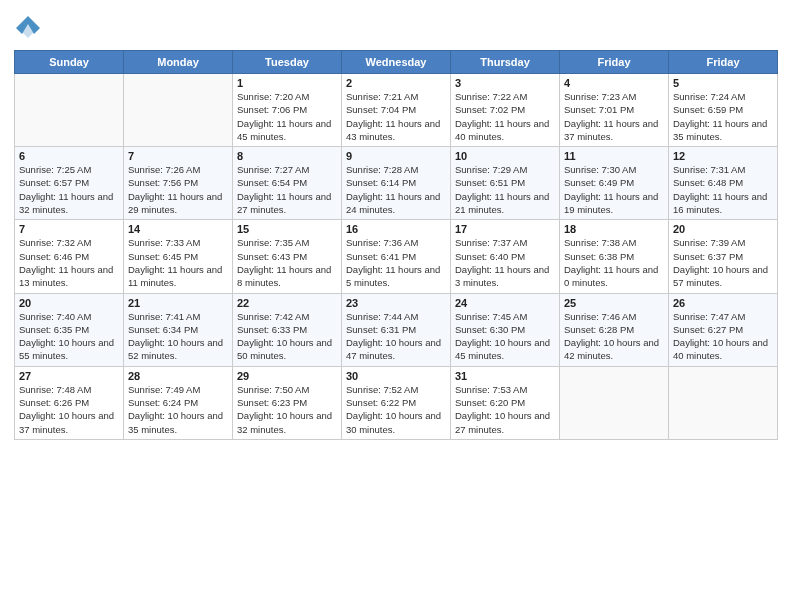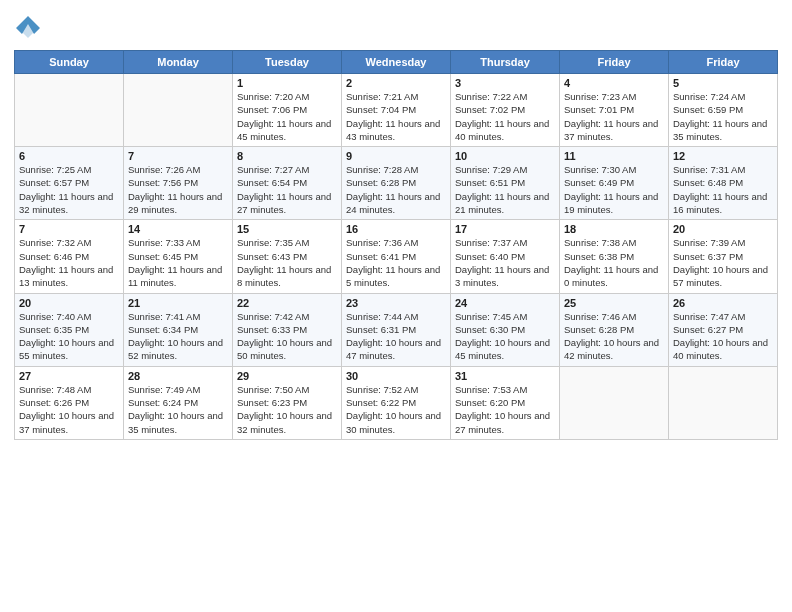--- a/index.html
+++ b/index.html
@@ -177,21 +177,21 @@
           </td>
           <td>
             <span class="day-num">8</span>
             <div class="day-info">Sunrise: 7:27 AM
 Sunset: 6:54 PM
 Daylight: 11 hours and 27 minutes.</div>
           </td>
           <td>
             <span class="day-num">9</span>
             <div class="day-info">Sunrise: 7:28 AM
-Sunset: 6:28 PM
+Sunset: 6:14 PM
 Daylight: 11 hours and 24 minutes.</div>
           </td>
           <td>
             <span class="day-num">10</span>
             <div class="day-info">Sunrise: 7:29 AM
 Sunset: 6:51 PM
 Daylight: 11 hours and 21 minutes.</div>
           </td>
           <td>
             <span class="day-num">11</span>

